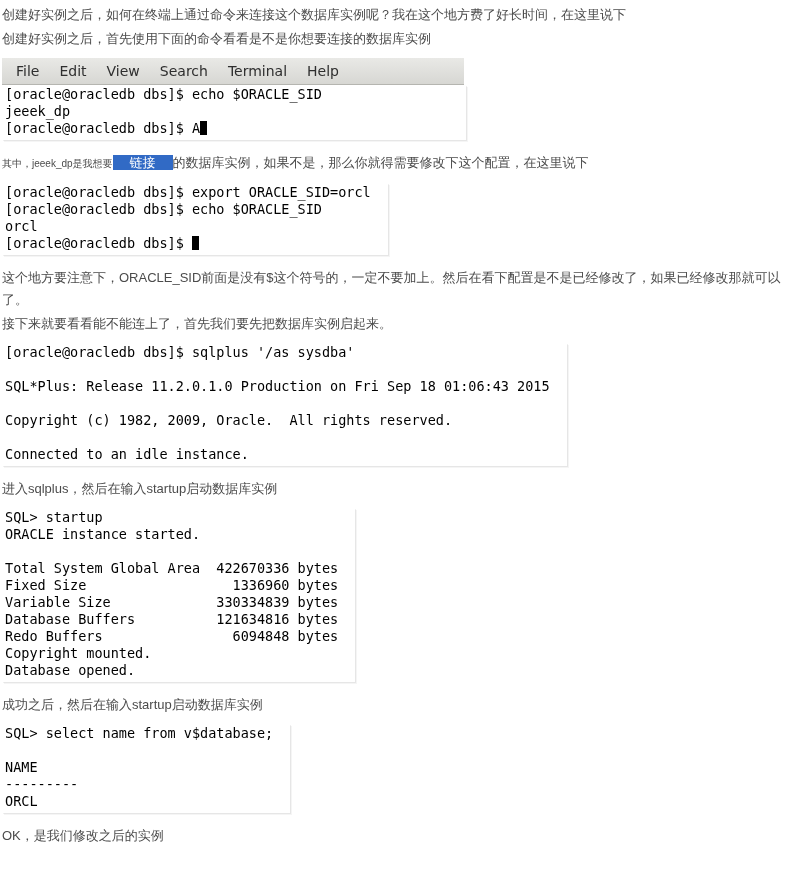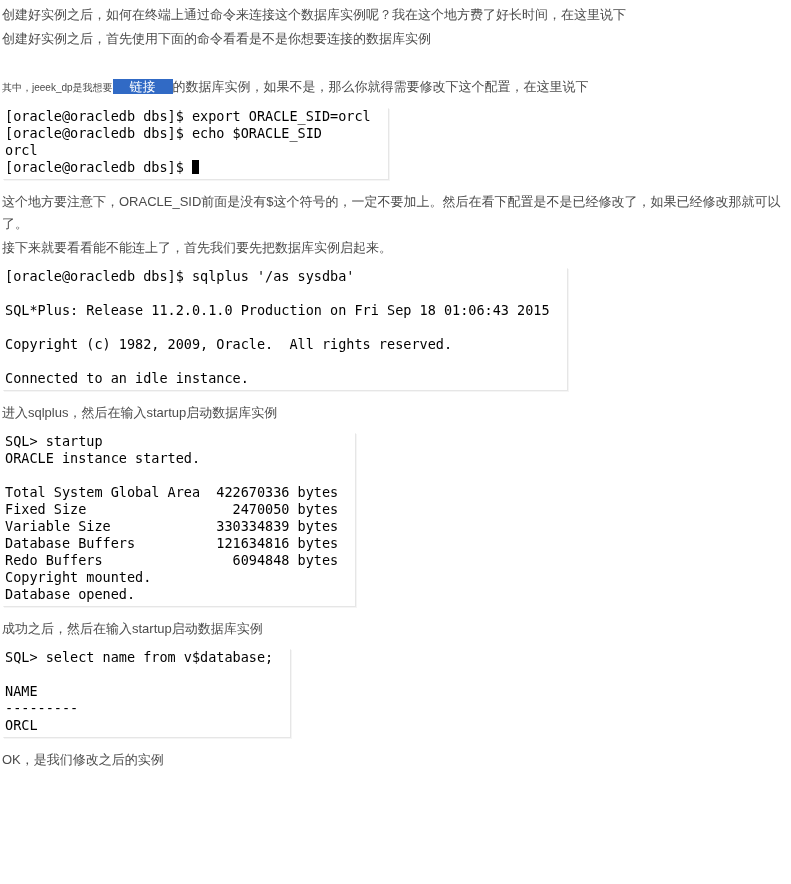--- a/index.html
+++ b/index.html
@@ -68,20 +68,27 @@
   </style>
 </head>
 <body>
 
 
 
 <div class="para">创建好实例之后，如何在终端上通过命令来连接这个数据库实例呢？我在这个地方费了好长时间，在这里说下</div>
 <div class="para">创建好实例之后，首先使用下面的命令看看是不是你想要连接的数据库实例</div>
 
 <div class="term-with-menu">
+  <div class="menu-bar">
+    <span class="menu-item">File</span><span class="menu-item">Edit</span><span class="menu-item">View</span><span class="menu-item">Search</span><span class="menu-item">Terminal</span><span class="menu-item">Help</span>
+  </div>
+  <div class="term-block"><span>[oracle@oracledb dbs]$ echo $ORACLE_SID</span>
+<span>jeeek_dp</span>
+<span>[oracle@oracledb dbs]$ A</span><span class="cursor"></span>
+</div>
 </div>
 
 <div class="para"><span class="eng">其中，jeeek_dp是我想要</span><span class="highlight">链接</span><span>的数据库实例，如果不是，那么你就得需要修改下这个配置，在这里说下</span></div>
 
 <div class="term-block"><span>[oracle@oracledb dbs]$ export ORACLE_SID=orcl</span>
 <span>[oracle@oracledb dbs]$ echo $ORACLE_SID</span>
 <span>orcl</span>
 <span>[oracle@oracledb dbs]$ </span><span class="cursor"></span></div>
 
 <div class="para">这个地方要注意下，ORACLE_SID前面是没有$这个符号的，一定不要加上。然后在看下配置是不是已经修改了，如果已经修改那就可以了。</div>
@@ -94,21 +101,21 @@
 <span>Copyright (c) 1982, 2009, Oracle.  All rights reserved.</span>
 
 <span>Connected to an idle instance.</span></div>
 
 <div class="para">进入sqlplus，然后在输入startup启动数据库实例</div>
 
 <div class="term-block"><span>SQL&gt; startup</span>
 <span>ORACLE instance started.</span>
 
 <span>Total System Global Area  422670336 bytes</span>
-<span>Fixed Size                  2470050 bytes</span>
+<span>Fixed Size                  1336960 bytes</span>
 <span>Variable Size             330334839 bytes</span>
 <span>Database Buffers          121634816 bytes</span>
 <span>Redo Buffers                6094848 bytes</span>
 <span>Copyright mounted.</span>
 <span>Database opened.</span></div>
 
 <div class="para">成功之后，然后在输入startup启动数据库实例</div>
 
 <div class="term-block"><span>SQL&gt; select name from v$database;</span>
 

